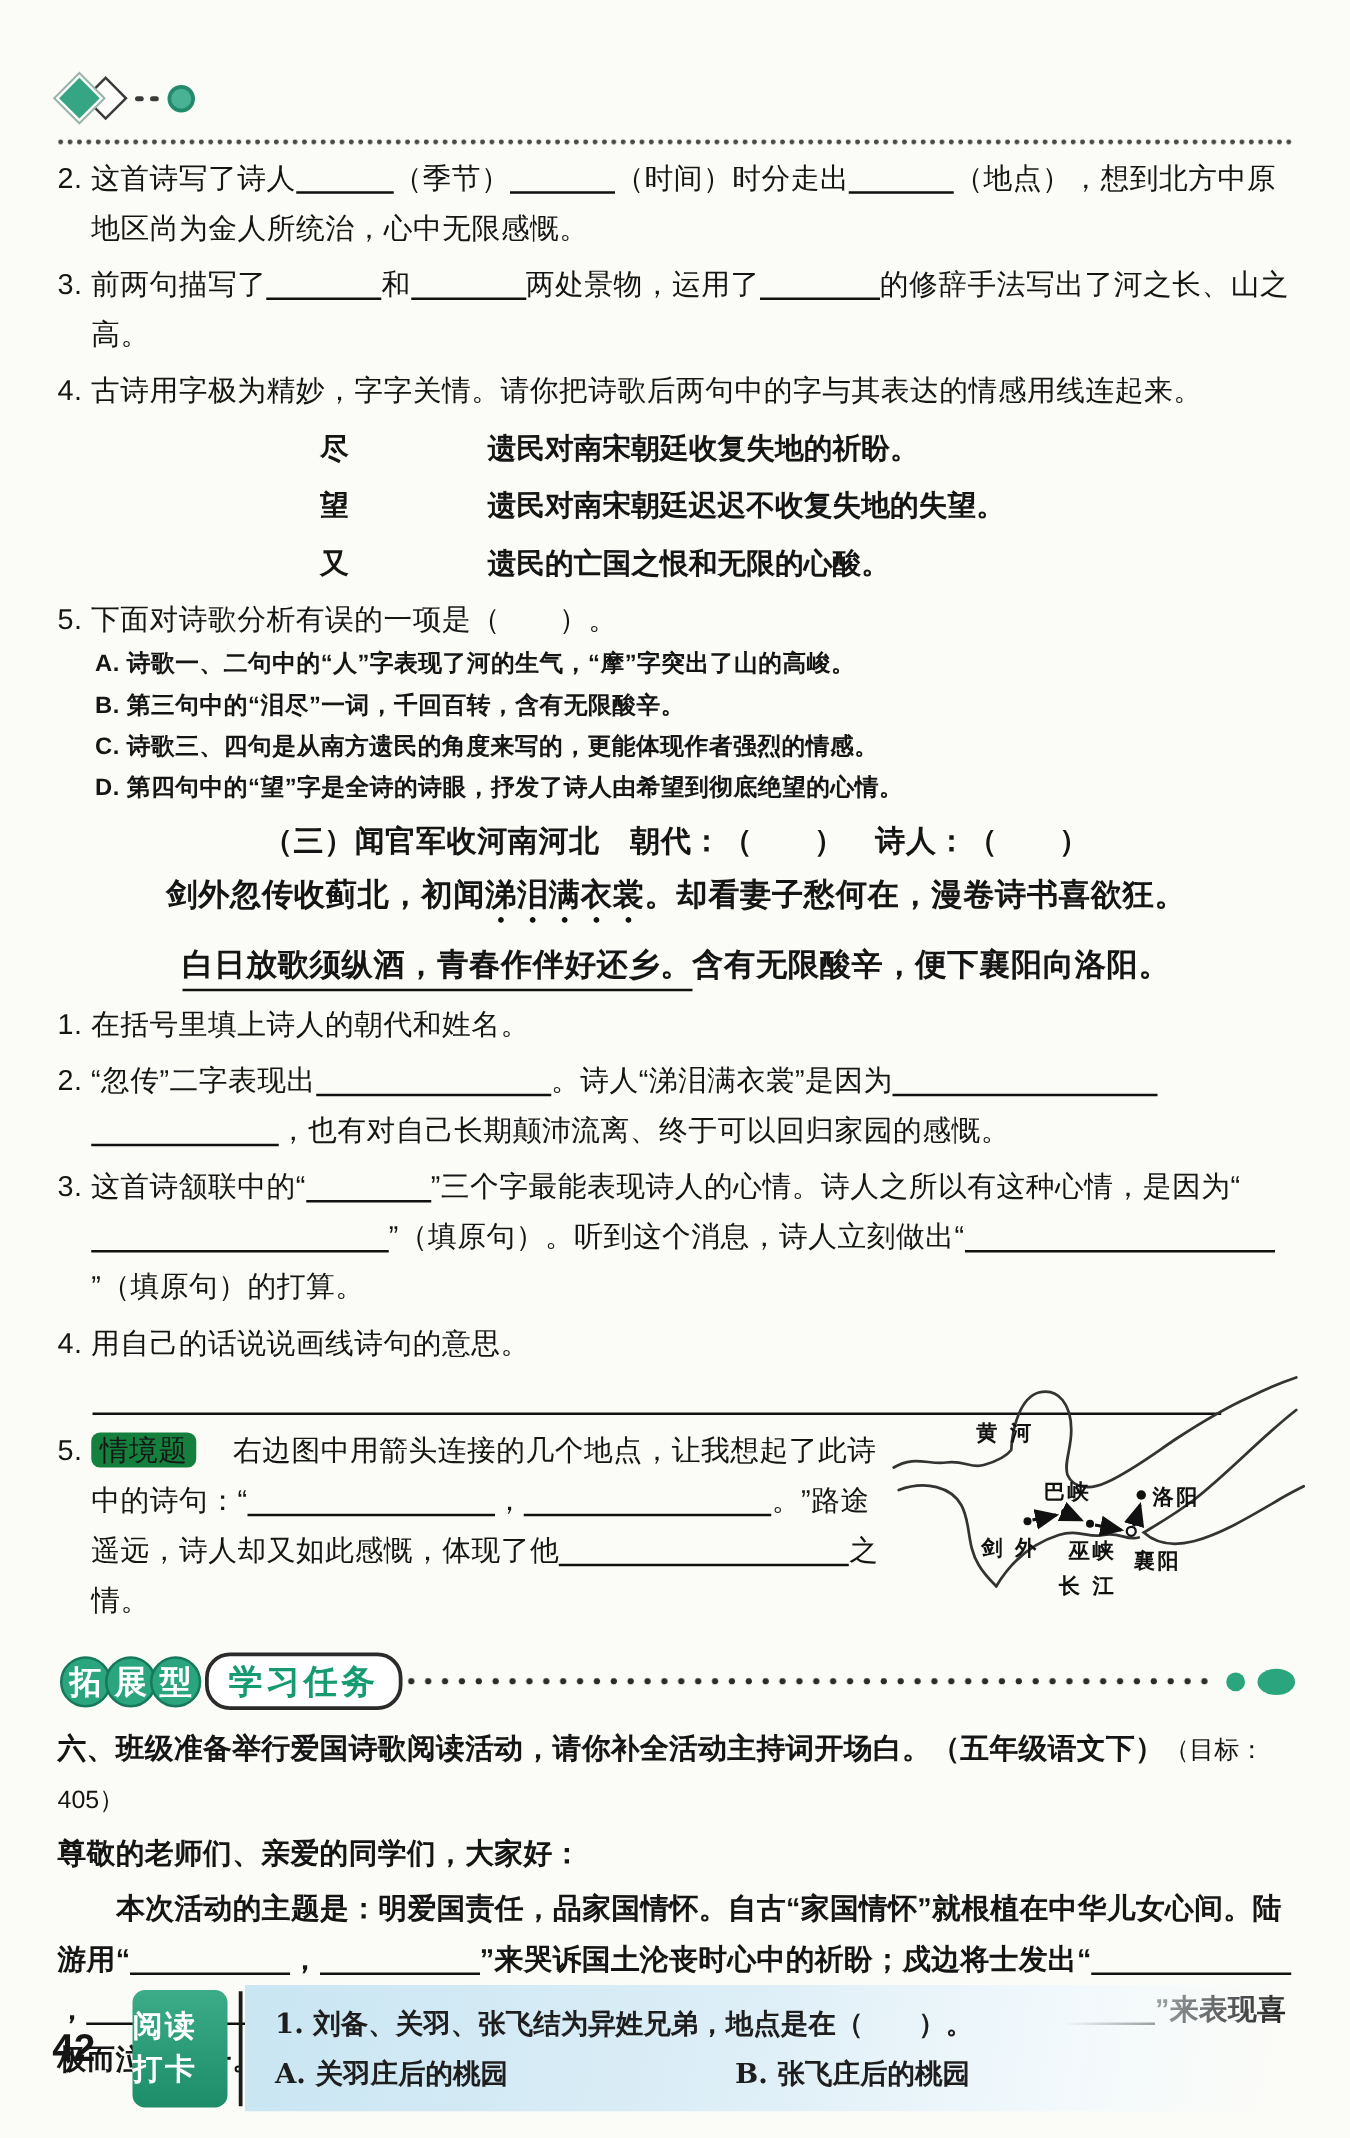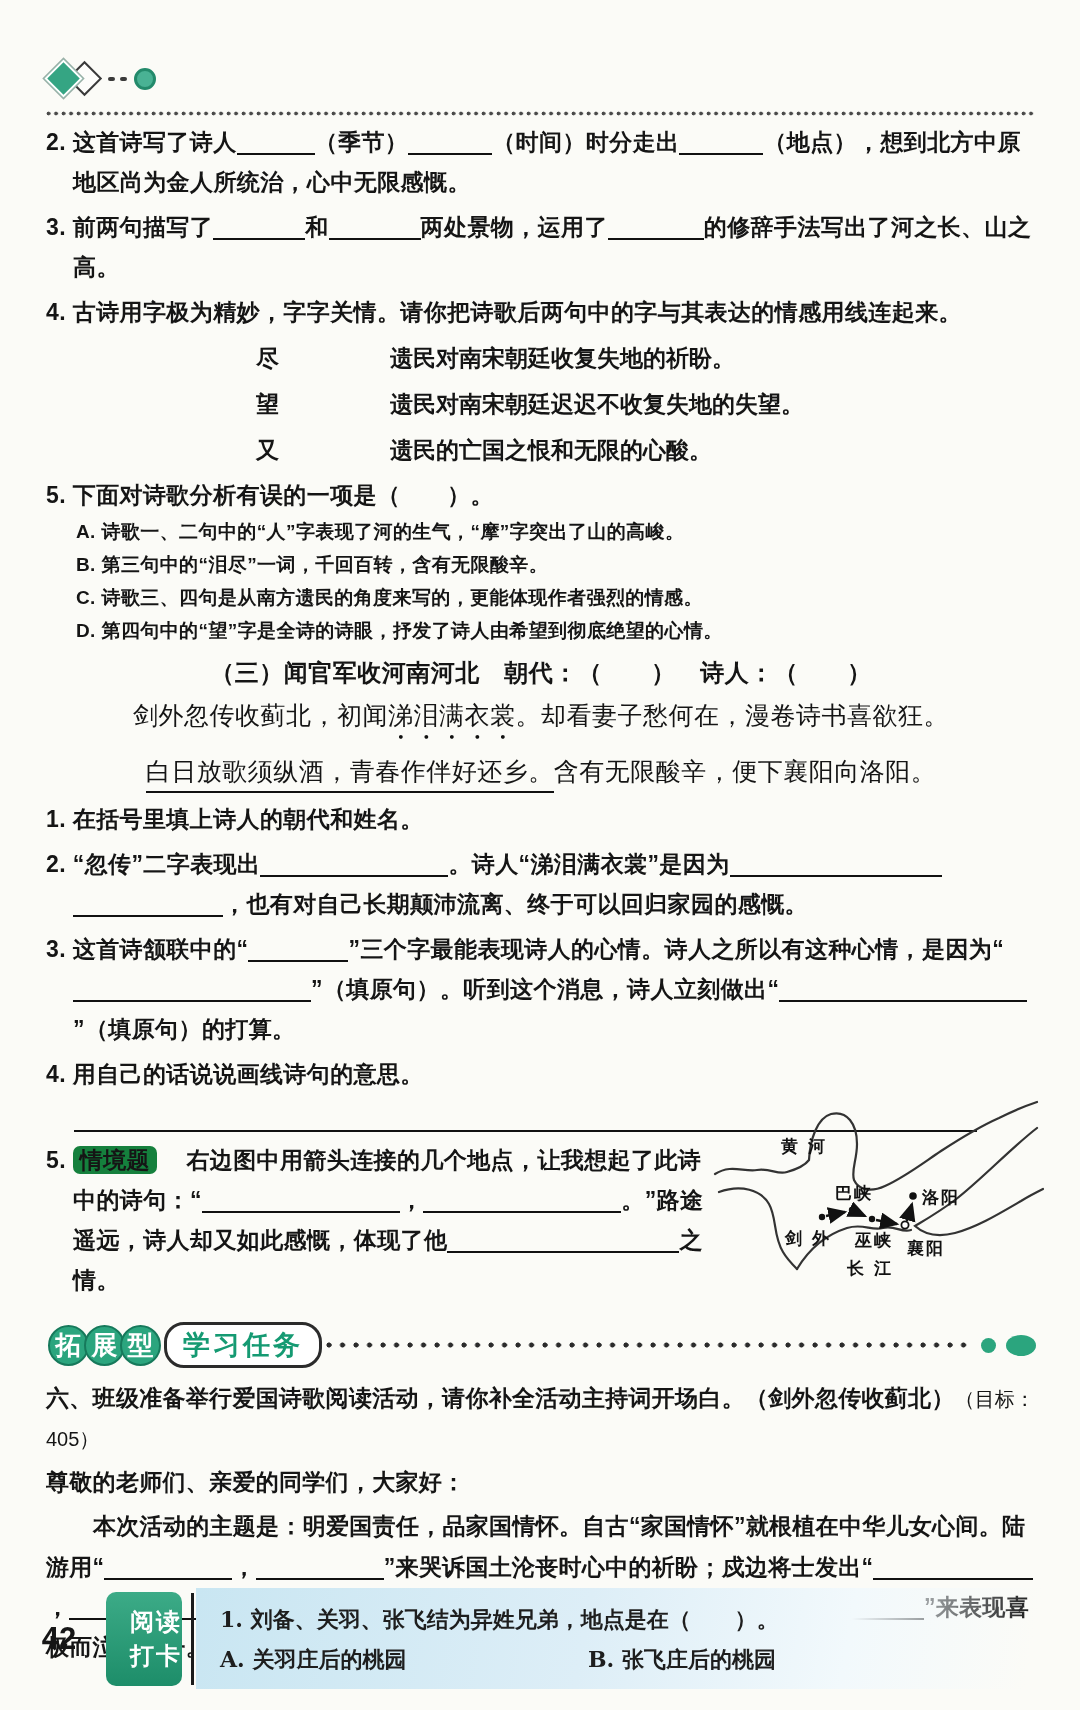--- a/index.html
+++ b/index.html
@@ -12,34 +12,34 @@
   .logo{position:relative;width:118px;height:46px;flex:0 0 auto}
   .d1{position:absolute;left:4px;top:9px;width:27px;height:27px;background:#35a583;transform:rotate(45deg);border:2px solid #fff;box-shadow:0 0 0 1.5px #9ab0a8;z-index:2}
   .d2{position:absolute;left:26px;top:10px;width:25px;height:25px;background:#fdfdfb;transform:rotate(45deg);border:2px solid #3a3a3a;z-index:1}
   .dash{position:absolute;top:21px;width:7px;height:4px;background:#3a3a3a;border-radius:2px}
   .dash.a{left:62px}.dash.b{left:74px}
   .hcirc{position:absolute;left:88px;top:12px;width:22px;height:22px;border-radius:50%;background:#49b294;border:3px solid #238a6b}
   .htitle{font-size:25px;font-weight:bold;letter-spacing:1px;white-space:nowrap}
   .dotline{height:6px;margin-top:9px;background-image:radial-gradient(circle at 2.5px 2.5px,#4a4a4a 1.7px,transparent 2.2px);background-size:7.5px 6px;background-repeat:repeat-x}
 
   
-  .q{font-size:23px;font-weight:700;line-height:1.74;letter-spacing:.4px;padding-left:27px;text-indent:-27px;margin-top:5px}
+  .q{font-size:23px;font-weight:400;line-height:1.74;letter-spacing:.4px;padding-left:27px;text-indent:-27px;margin-top:5px}
   .opt{font-size:19px;font-weight:600;line-height:1.74;letter-spacing:.4px;margin-left:30px}
   .blank{display:inline-block;border-bottom:2.5px solid #111;height:1em;vertical-align:-5px}
   .hl-badge{background:#15803d;border-radius:7px;padding:1px 7px;margin-right:6px}
   .sm-note{font-weight:400;font-size:20px;letter-spacing:0}
   .em-dots{-webkit-text-emphasis:filled dot #111;-webkit-text-emphasis-position:under left;text-emphasis:filled dot #111;text-emphasis-position:under}
   .u-line{border-bottom:2.5px solid #111;padding-bottom:5px}
 
   .match-row{display:flex;font-size:23px;font-weight:600;line-height:1.74;margin-top:6px}
   .match-left{margin-left:210px;width:30px}
   .match-right{margin-left:104px}
 
   .sec-title{font-size:24px;font-weight:bold;text-align:center;margin-top:10px;letter-spacing:.5px}
-  .poem{font-family:"DejaVu Serif",serif;font-size:25px;font-weight:400;text-align:center;line-height:1.8;margin-top:4px;letter-spacing:.5px}
+  .poem{font-family:"DejaVu Serif",serif;font-size:25px;font-weight:700;text-align:center;line-height:1.8;margin-top:4px;letter-spacing:.5px}
 
   .ans-line{margin:36px 0 8px 28px;width:903px;border-bottom:2.5px solid #111}
 
   .q5wrap{position:relative;min-height:168px}
   .q5text{width:672px}
   .map{position:absolute;right:-8px;top:-46px;width:335px;height:186px}
 
   
   .banner{display:flex;align-items:center;margin:14px 0 10px 2px}
   .b-circ{width:41px;height:41px;border-radius:50%;background:#2ba57e;color:#fff;font-size:26px;font-weight:bold;display:flex;align-items:center;justify-content:center;margin-right:-5px;border:2px solid #16795b;z-index:1}
@@ -47,21 +47,21 @@
   .b-dots{flex:1;height:14px;margin:0 8px 0 4px;background-image:radial-gradient(circle at 3px 7px,#2b2b2b 2.3px,transparent 2.8px);background-size:13.5px 14px;background-repeat:repeat-x}
   .b-end-s{width:15px;height:15px;border-radius:50%;background:#2ba57e;margin-right:10px}
   .b-end-b{width:30px;height:21px;border-radius:50%;background:#2ba57e}
 
   .six{font-size:23px;font-weight:600;line-height:1.74;letter-spacing:.3px;margin-top:4px}
   .indent{text-indent:47px}
 
   
   .footer{position:absolute;left:30px;top:1588px;width:1030px;display:flex;align-items:center}
   .pagenum{font-size:31px;font-weight:bold;width:58px;text-align:center}
-  .rbadge{width:76px;height:94px;border-radius:10px;background:linear-gradient(180deg,#3cab87,#1d8d69);color:#fff;font-size:24px;font-weight:bold;display:flex;flex-direction:column;align-items:flex-end;justify-content:center;line-height:1.4;letter-spacing:2px;margin-left:18px}
+  .rbadge{width:76px;height:94px;border-radius:10px;background:linear-gradient(180deg,#3cab87,#1d8d69);color:#fff;font-size:24px;font-weight:bold;display:flex;flex-direction:column;align-items:flex-start;justify-content:center;line-height:1.4;letter-spacing:2px;margin-left:18px}
   .vline{width:3px;height:92px;background:#1b1b1b;margin-left:9px}
   .rpanel{flex:1;align-self:stretch;margin-left:2px;padding:12px 0 10px 24px;background:linear-gradient(100deg,#c9e6f2 0%,#ddeef7 45%,#f2f9fc 75%,rgba(255,255,255,0) 96%);font-family:"DejaVu Serif",serif;font-size:22px;font-weight:bold;color:#1e1e1e;line-height:1.8}
   .ropts{display:flex}
   .ropts span:first-child{width:368px}
 
   svg text{font-family:"DejaVu Serif",serif;font-size:17px;font-weight:bold;fill:#111;letter-spacing:2px}
 </style>
 </head>
 <body>
 
@@ -152,21 +152,21 @@
   <div class="banner">
     <span class="b-circ">拓</span>
     <span class="b-circ">展</span>
     <span class="b-circ">型</span>
     <span class="b-box">学习任务</span>
     <span class="b-dots"></span>
     <span class="b-end-s"></span>
     <span class="b-end-b"></span>
   </div>
 
-  <p class="six"><span>六、班级准备举行爱国诗歌阅读活动，请你补全活动主持词开场白。（剑外忽传收蓟北）</span><span class="sm-note">（目标：405）</span></p>
+  <p class="six"><span>六、班级准备举行爱国诗歌阅读活动，请你补全活动主持词开场白。（五年级语文下）</span><span class="sm-note">（目标：405）</span></p>
   <p class="six">尊敬的老师们、亲爱的同学们，大家好：</p>
   <p class="six indent"><span>本次活动的主题是：明爱国责任，品家国情怀。自古“家国情怀”就根植在中华儿女心间。陆游用“</span><span class="blank" style="width: 128px;"></span><span>，</span><span class="blank" style="width: 128px;"></span><span>”来哭诉国土沦丧时心中的祈盼；戍边将士发出“</span><span class="blank" style="width: 160px;"></span><span>，</span><span class="blank" style="width: 150px;"></span><span>”的铮铮誓言；杜甫用“</span><span class="blank" style="width: 224px;"></span><span>，</span><span class="blank" style="width: 224px;"></span><span>”来表现喜极而泣的样子。</span></p>
 
 </div>
 
 <div class="footer">
   <div class="pagenum">42</div>
   <div class="rbadge">
     <span>阅读</span>
     <span>打卡</span>

